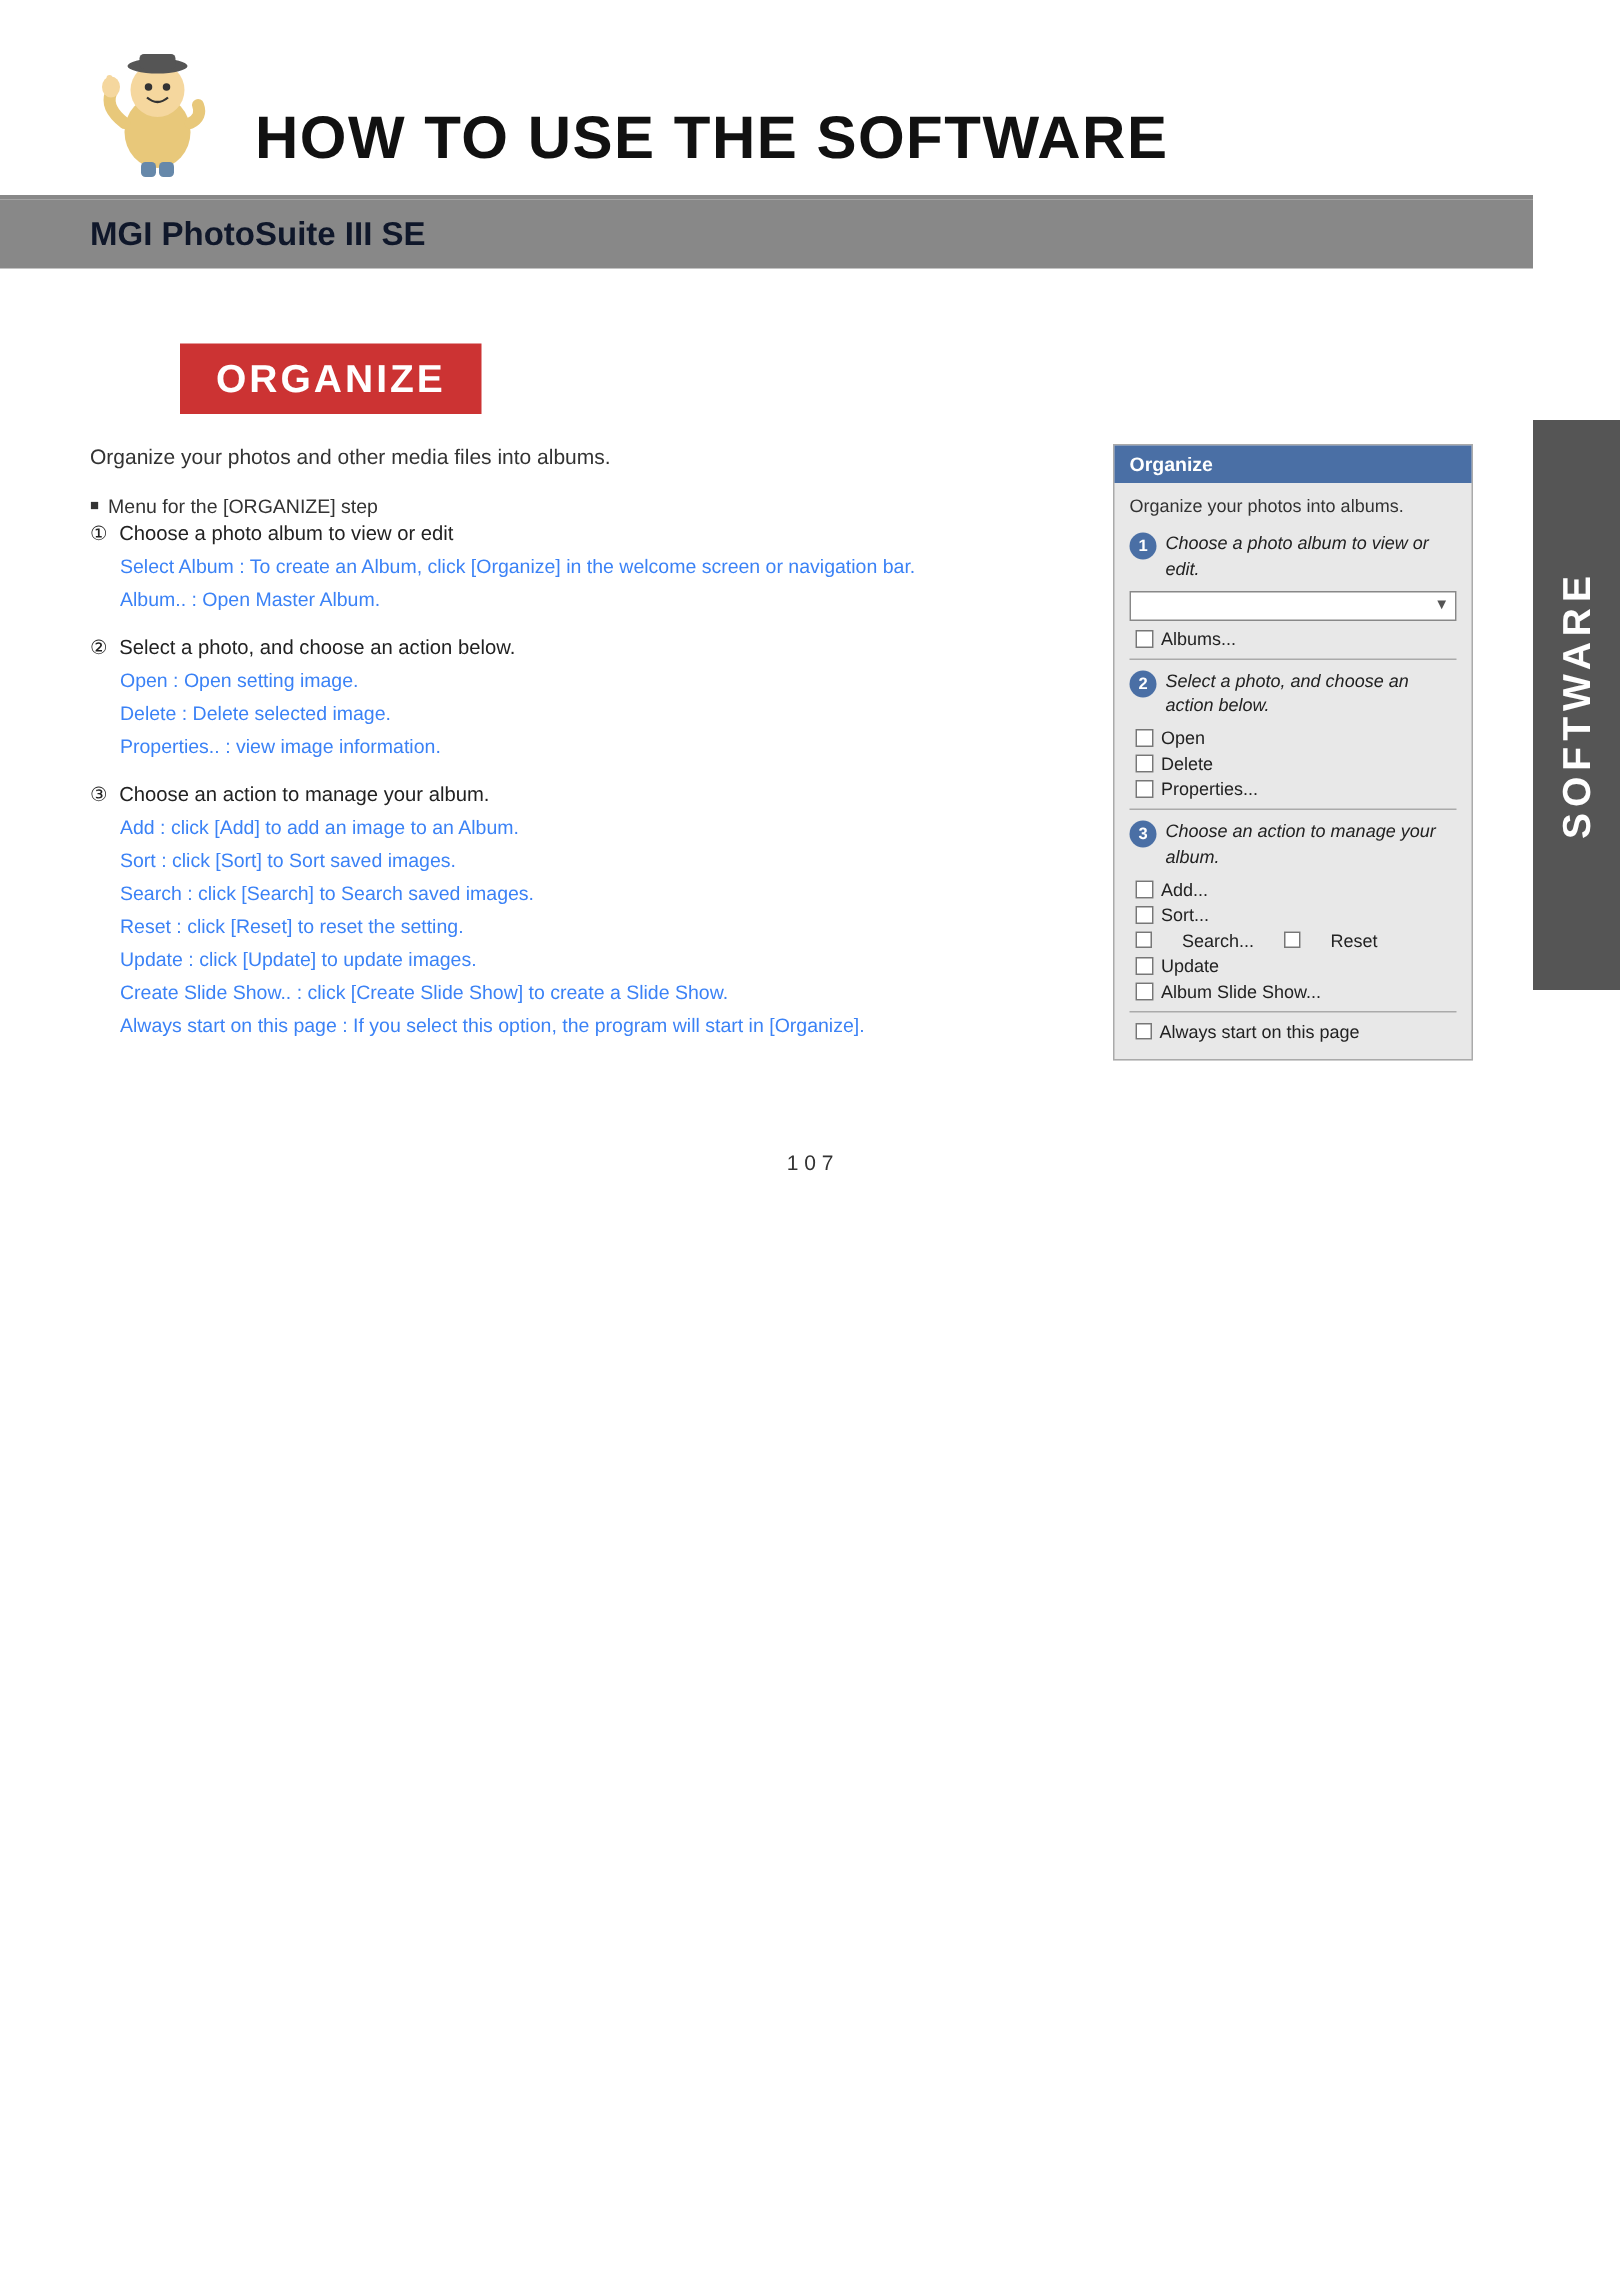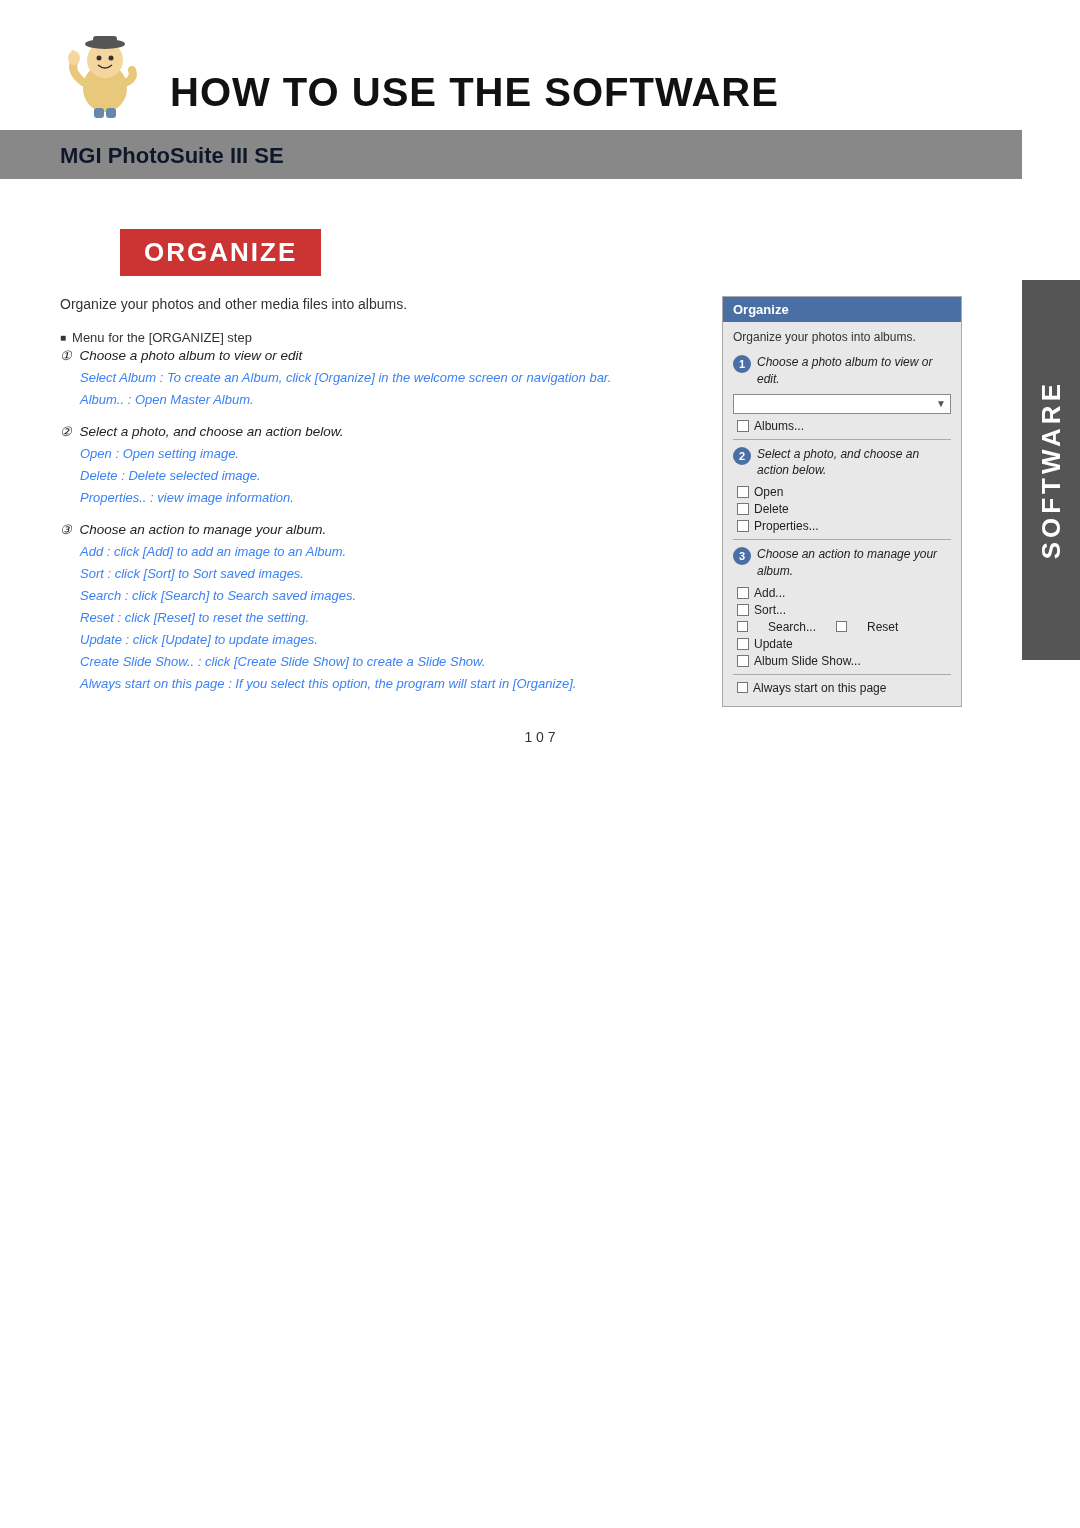--- a/index.html
+++ b/index.html
@@ -91,21 +91,21 @@
 
     .organize-bar span {
       color: #ffffff;
       font-size: 26px;
       font-weight: 900;
       letter-spacing: 2px;
     }
 
     
     .content {
-      padding: 20px 60px 0 60px;
+      padding: 20px 40px 0 60px;
       margin-right: 58px;
       display: flex;
       gap: 40px;
     }
 
     .left-content {
       flex: 1;
     }
 
     .intro-text {
@@ -124,21 +124,20 @@
 
     .menu-label::before {
       content: '■';
       font-size: 10px;
       color: #333;
     }
 
     .steps-list {
       list-style: none;
       padding: 0;
-      font-style: italic;
     }
 
     .step-item {
       margin-bottom: 10px;
       font-size: 13.5px;
       line-height: 1.6;
     }
 
     .step-number {
       font-size: 13px;
@@ -264,21 +263,21 @@
       border: 1px solid #777;
       background: #fff;
       flex-shrink: 0;
     }
 
     
     .page-number {
       text-align: center;
       font-size: 14px;
       color: #333;
-      margin-top: 22px;
+      margin-top: 60px;
       padding-bottom: 30px;
     }
 
     
     .mascot-figure {
       width: 90px;
       height: 90px;
     }
   </style>
 </head>

